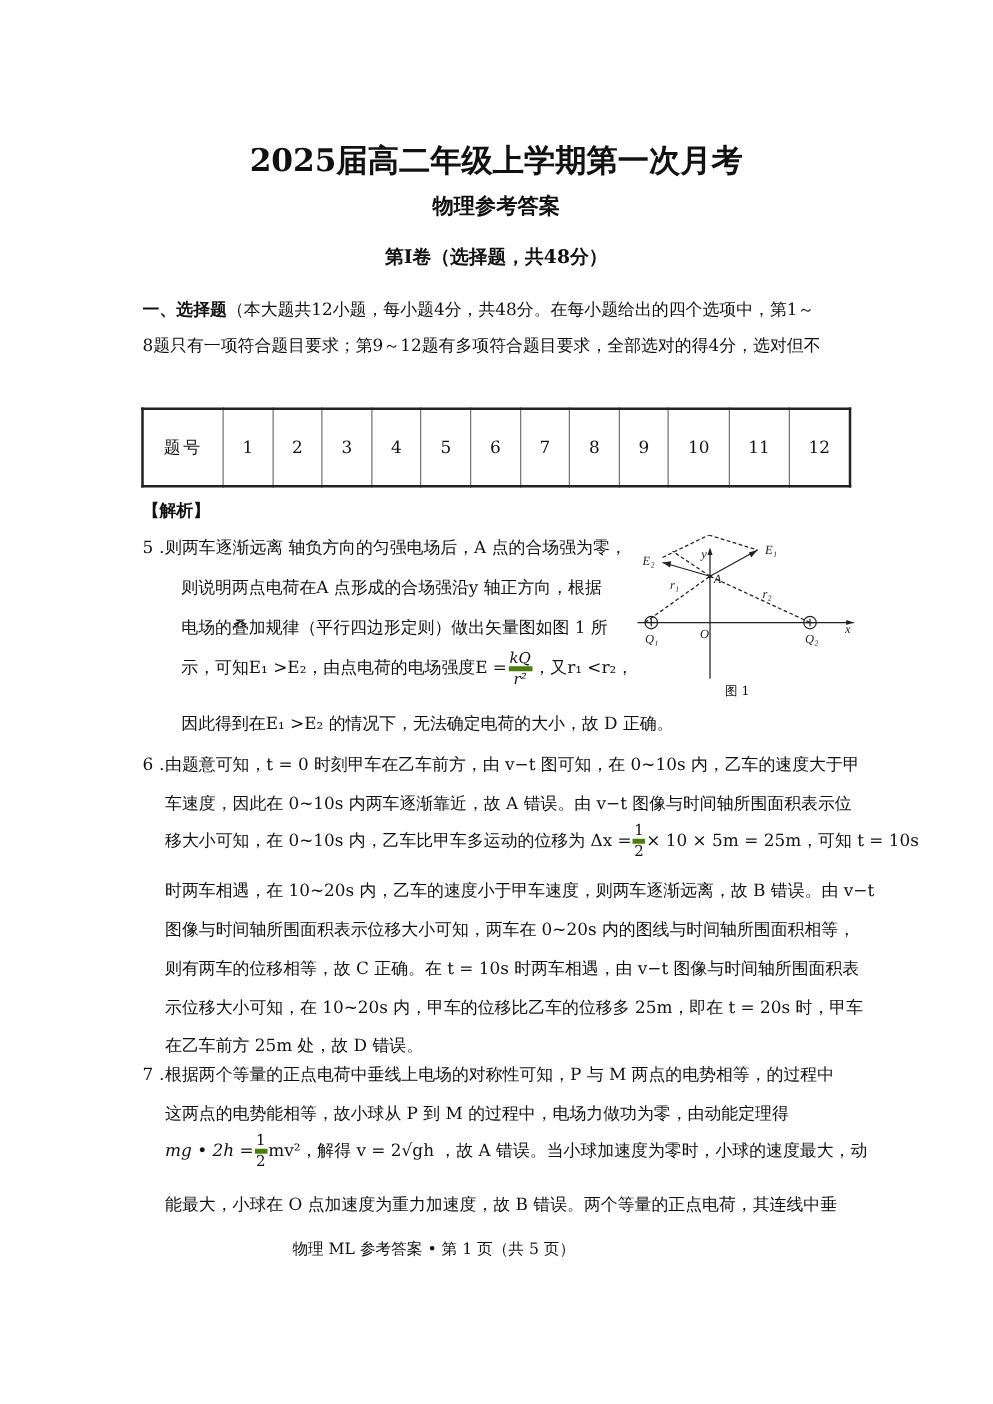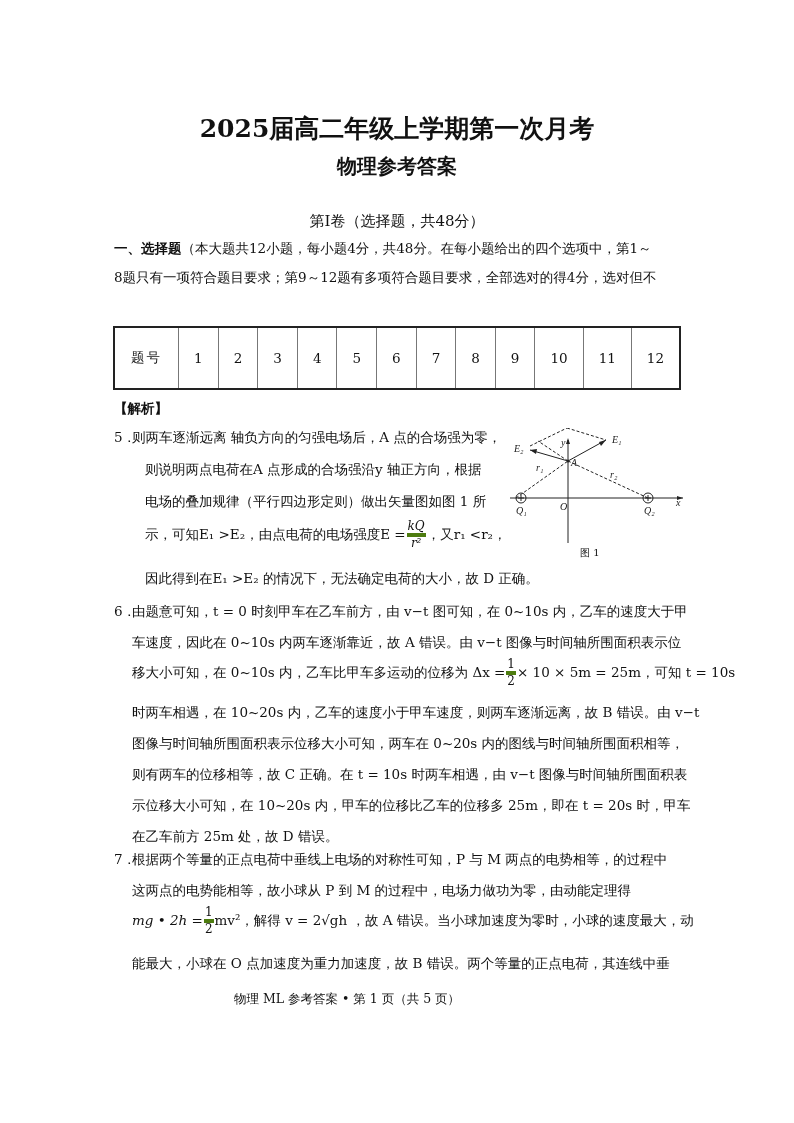--- a/index.html
+++ b/index.html
@@ -1,21 +1,21 @@
 <!DOCTYPE html>
 <html><head>
 <meta charset="utf-8">
 <style>
   html, body { margin:0; padding:0; background:#ffffff; }
   body { width:794px; height:1123px; position:relative; overflow:hidden;
          font-family:"DejaVu Serif","Liberation Serif",serif; color:#111; }
   .abs { position:absolute; }
   .title1 { left:0; width:794px; top:112px; text-align:center; font-size:25px; font-weight:bold; letter-spacing:0px; }
-  .title2 { left:0; width:794px; top:153px; text-align:center; font-size:20px; font-weight:bold; }
-  .part-title { left:0; width:794px; top:212px; text-align:center; font-size:15px; font-weight:normal; }
+  .title2 { left:0; width:794px; top:153px; text-align:center; font-size:17px; font-weight:bold; }
+  .part-title { left:0; width:794px; top:196px; text-align:center; font-size:15px; font-weight:bold; }
   .para { left:114px; width:568px; font-size:13.5px; line-height:29px; text-align:justify; }
   .intro { top:234px; }
   .intro b { font-weight:bold; }
   table.ans { position:absolute; left:113px; top:326px; width:568px; border-collapse:collapse;
               border:2px solid #222; font-size:13.5px; }
   table.ans td { border:1px solid #777; height:30px; text-align:center; padding:15px; }
   table.ans td.h { width:42px; letter-spacing:2px; }
   .jiexi { left:114px; top:400px; font-size:13.5px; font-weight:bold; font-family:"DejaVu Sans","Liberation Sans",sans-serif; }
   .qnum { position:absolute; left:114px; font-size:13.5px; }
   .line { position:absolute; font-size:13.5px; white-space:nowrap; }

